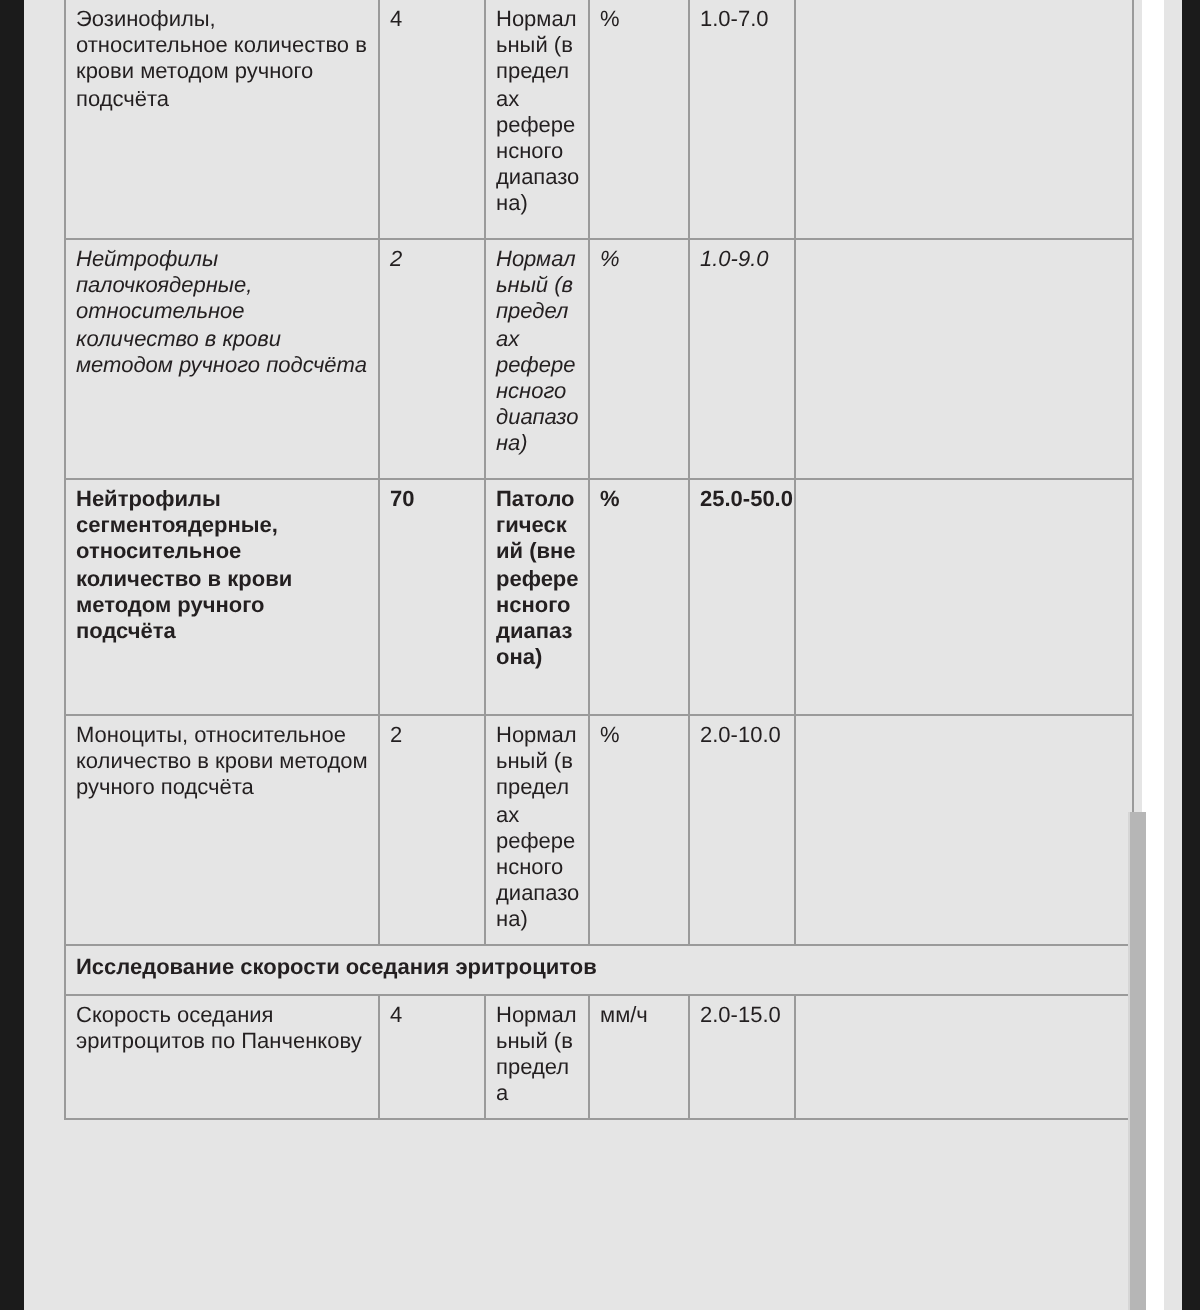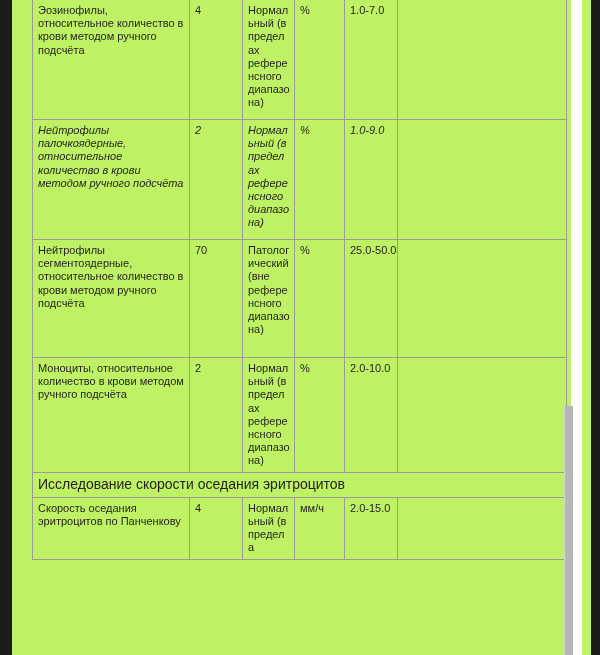--- a/index.html
+++ b/index.html
@@ -32,21 +32,21 @@
     height: 655px;
     background: #1b1b1b;
   }
 
   .page-sheet {
     position: absolute;
     left: 12px;
     top: 0;
     width: 579px;
     height: 655px;
-    background: #bef264;
+    background: #e5e5e5;
     overflow: hidden;
   }
 
   .doc-table {
     position: absolute;
     left: 20px;
     top: -1px;
     width: 534px;
     border-collapse: collapse;
     table-layout: fixed;
@@ -72,24 +72,24 @@
   col.c-note   { width: 169px; }
 
   .cell-name    { }
   .cell-value   { }
   .cell-status  { }
   .cell-unit    { }
   .cell-range   { white-space: nowrap; margin-top: 20px; }
   .cell-note    { }
 
   tr.section-row td {
-    font-weight: normal;
+    font-weight: bold;
     padding-top: 5px;
     padding-bottom: 6px;
-    font-size: 14px;
+    font-size: 11px;
   }
 
   
   .scrollbar-track {
     position: absolute;
     right: 9px;
     top: 0;
     width: 11px;
     height: 655px;
     background: #ffffff;
@@ -133,21 +133,21 @@
 
       <tr style="height:120px;font-style:italic;">
         <td class="cell-name">Нейтрофилы палочкоядерные, относительное количество в крови методом ручного подсчёта</td>
         <td class="cell-value">2</td>
         <td class="cell-status">Нормальный (в пределах референсного диапазона)</td>
         <td class="cell-unit">%</td>
         <td class="cell-range">1.0-9.0</td>
         <td class="cell-note"></td>
       </tr>
 
-      <tr style="height:118px;">
+      <tr style="height:118px;font-weight:bold;">
         <td class="cell-name">Нейтрофилы сегментоядерные, относительное количество в крови методом ручного подсчёта</td>
         <td class="cell-value">70</td>
         <td class="cell-status">Патологический (вне референсного диапазона)</td>
         <td class="cell-unit">%</td>
         <td class="cell-range">25.0-50.0</td>
         <td class="cell-note"></td>
       </tr>
 
 
       <tr style="height:113px;">

